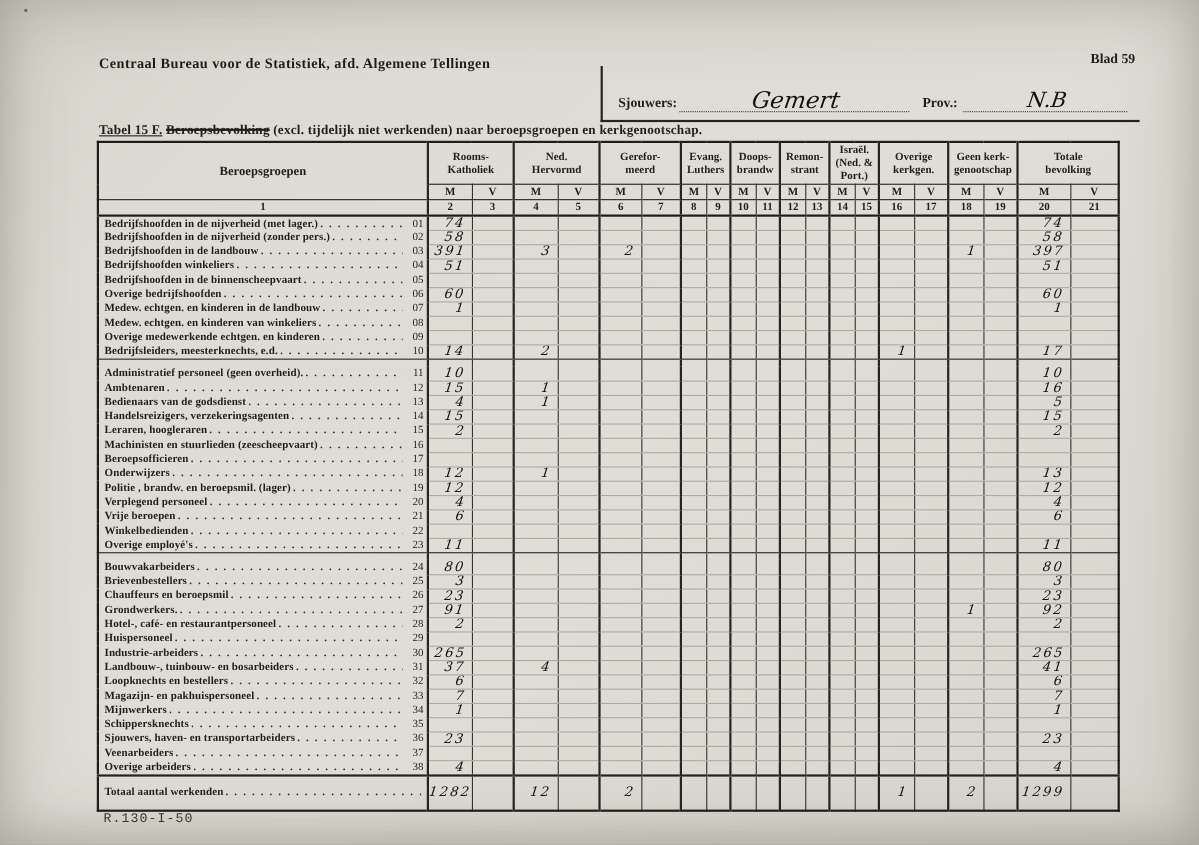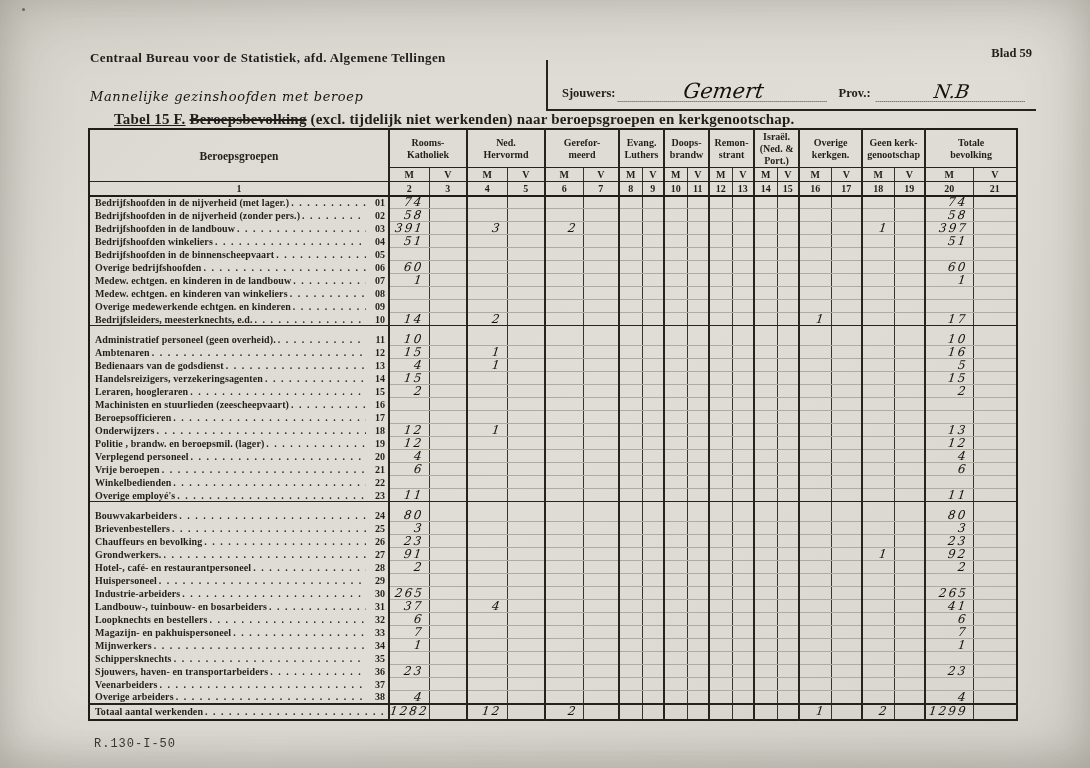--- a/index.html
+++ b/index.html
@@ -23,21 +23,21 @@
   .subtitle { position:absolute; left:90px; top:89px; }
   .hw { font-family:"DejaVu Serif", serif; font-style:italic; font-size:13px; color:#17150f; letter-spacing:.6px; }
   .gemeente-block { position:absolute; left:546px; top:60px; width:490px; height:51px;
     border-left:2px solid #26241e; border-bottom:2px solid #26241e;
     display:flex; align-items:flex-end; padding:0 4px 7px 14px; }
   .flabel { font-size:12.5px; font-weight:bold; white-space:nowrap; padding-bottom:1px; }
   .hw-line { border-bottom:1px dotted #4a463e; text-align:center; font-family:"DejaVu Serif",serif;
     font-style:italic; color:#14120c; }
   .gemert { flex:1.4; margin:0 10px 0 4px; font-size:21px; line-height:20px; transform:skewX(-8deg); }
   .prov { flex:1; margin:0 6px 0 6px; font-size:19px; line-height:19px; transform:skewX(-8deg); }
-  .tabel-line { position:absolute; left:90px; top:111px; font-size:15px; font-weight:bold; letter-spacing:.2px;margin-left:24px; }
+  .tabel-line { position:absolute; left:90px; top:111px; font-size:12px; font-weight:bold; letter-spacing:.2px; }
   .tabel-label { text-decoration:underline; }
   .struck { text-decoration:line-through; text-decoration-thickness:2px; }
   
   .tablewrap { position:absolute; left:88px; top:128px; }
   table { border-collapse:collapse; table-layout:fixed; width:928px;
     border:2.5px solid #1f1d18; background:transparent; }
   th, td { padding:0; margin:0; overflow:hidden; }
   th { font-weight:bold; }
   .gb { border-left:2px solid #26241e; }
   .inner { border-left:1px solid #36342d; }
@@ -48,39 +48,38 @@
   .numh { font-size:10px; text-align:center; height:14px; border-bottom:2.5px solid #1f1d18; }
   tbody td { height:13px; font-size:10px; }
   td.rule { border-bottom:1px solid #aeab9f; }
   tr.gend td { border-bottom:1.6px solid #26241e; }
   tr.spacer td { height:7px; border-bottom:none; }
   .label-cell { padding:0 3px 0 5px; }
   .lblflex { display:flex; align-items:baseline; width:100%; }
   .lbl { white-space:nowrap; font-weight:bold; letter-spacing:.1px; }
   .leader { flex:1; overflow:hidden; white-space:nowrap; font-weight:bold; letter-spacing:1.5px;
     color:#2a2822; margin:0 2px; }
-  .rnum { width:17px; text-align:right; font-weight:bold; }
+  .rnum { width:17px; text-align:right; font-weight:normal; }
   td.val { text-align:right; padding-right:5px; }
   td.val.narrow { padding-right:2px; }
   .hwv { display:inline-block; font-family:"DejaVu Serif",serif; font-style:italic; font-size:12px;
     letter-spacing:2px; color:#14120d; transform:skewX(-7deg); line-height:11px; }
-  tr.total-row td { border-top:2px solid #26241e; height:16px; vertical-align:middle;text-align:right; }
+  tr.total-row td { border-top:2px solid #26241e; height:32px; vertical-align:middle;text-align:right; }
   tr.total-row .lbl { font-weight:bold; }
   .footer-code { position:absolute; left:94px; top:737px; font-family:"Liberation Mono", monospace;
     font-size:12px; color:#3a372f; letter-spacing:1px; }
 </style>
 </head>
 <body>
 
 <div class="page">
   <div class="speckles"></div>
 
   <div class="org">Centraal Bureau voor de Statistiek, afd. Algemene Tellingen</div>
   <div class="blad">Blad 59</div>
-  <div class="subtitle hw">Mannelijke gezinshoofden met beroep</div>
 
   <div class="gemeente-block">
     <span class="flabel">Sjouwers:</span>
     <span class="hw-line gemert">Gemert</span>
     <span class="flabel">Prov.:</span>
     <span class="hw-line prov">N.B</span>
   </div>
 
   <div class="tabel-line">
     <span class="tabel-label">Tabel 15 F.</span>
@@ -952,21 +951,21 @@
             <td class="val rule gb"></td>
             <td class="val rule inner"></td>
             <td class="val rule gb"></td>
             <td class="val rule inner"></td>
             <td class="val rule gb"><span class="hwv">3</span></td>
             <td class="val rule inner"></td>
           </tr>
           <tr class="">
             <td class="label-cell nolb">
               <span class="lblflex">
-                <span class="lbl">Chauffeurs en bevolking</span>
+                <span class="lbl">Chauffeurs en beroepsmil</span>
                 <span class="leader"> . . . . . . . . . . . . . . . . . . . . . . . . . . . . . . . . . . . . . . . . . . . . . . . . . . . . . . . . . . . .</span>
                 <span class="rnum">26</span>
               </span>
             </td>
             <td class="val rule gb"><span class="hwv">23</span></td>
             <td class="val rule inner"></td>
             <td class="val rule gb"></td>
             <td class="val rule inner"></td>
             <td class="val rule gb"></td>
             <td class="val rule inner"></td>

